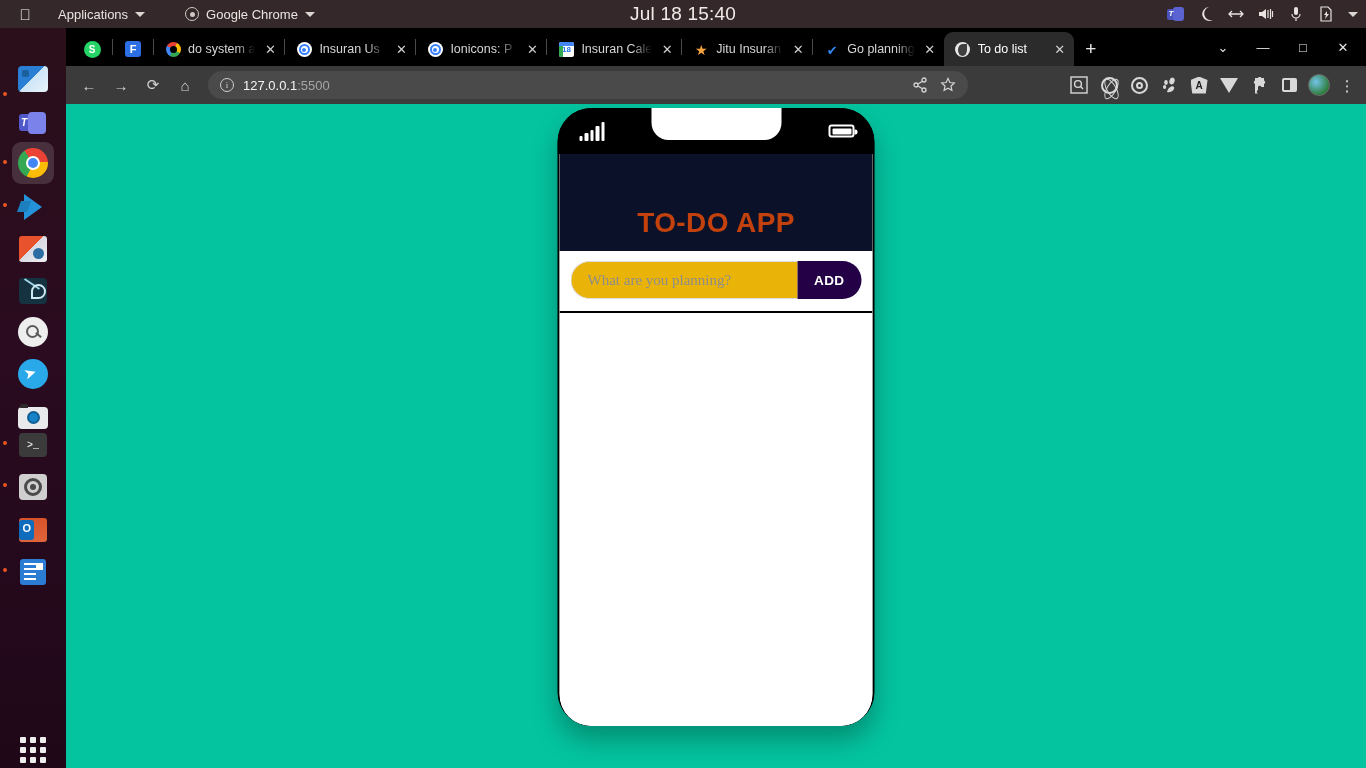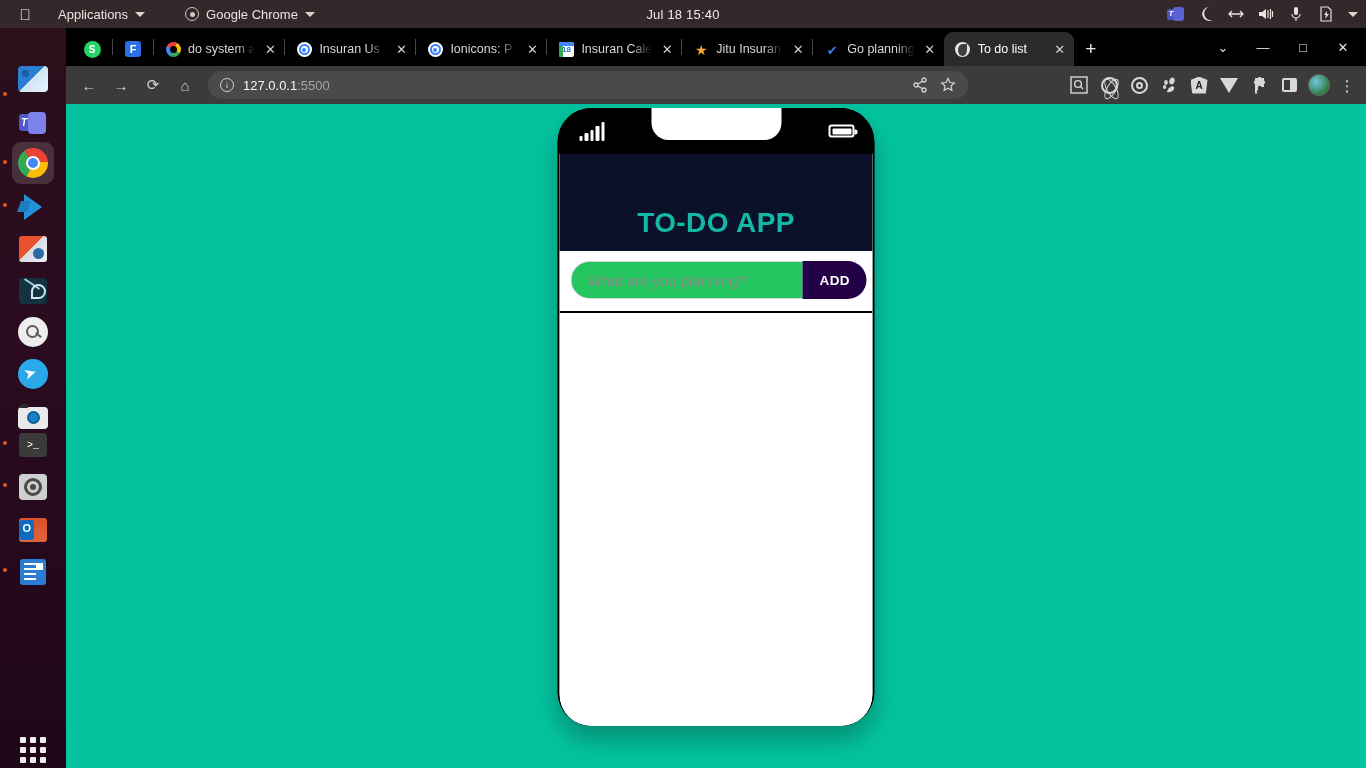--- a/index.html
+++ b/index.html
@@ -28,21 +28,21 @@
   .chrome-dot {
     width: 14px; height: 14px; border-radius: 50%;
     border: 1.6px solid #cfc8c5; position: relative;
   }
   .chrome-dot::after {
     content: ""; position: absolute; left: 3.5px; top: 3.5px;
     width: 5px; height: 5px; border-radius: 50%; background: #cfc8c5;
   }
   .tb-clock {
     position: absolute; left: 0; right: 0; text-align: center;
-    font-size: 13px; color: #f0ebe9; letter-spacing: .2px;
+    font-size: 19px; color: #f0ebe9; letter-spacing: .2px;
   }
   .tb-right {
     position: absolute; right: 8px; top: 0; height: 28px;
     display: flex; align-items: center; gap: 14px;
   }
   .tb-right .ic { width: 16px; height: 16px; display: block; }
   .teams-ico {
     width: 17px; height: 15px; position: relative;
   }
   .teams-ico .a { position: absolute; left: 0; top: 2px; width: 9px; height: 11px; background: #4b53bc; border-radius: 2px; }
@@ -225,31 +225,31 @@
     height: 572px; background: #fff; margin: 0 2px 2px 2px;
     border-radius: 0 0 32px 32px; overflow: hidden;
     display: flex; flex-direction: column;
   }
   .app-header {
     background: #0a1128; height: 97px;
     display: flex; align-items: flex-end; justify-content: center;
     padding-bottom: 12px;
   }
   .app-title {
-    color: #14b8a6; font-size: 28px; font-weight: bold; letter-spacing: .4px;
+    color: #c2410c; font-size: 28px; font-weight: bold; letter-spacing: .4px;
   }
   .input-row {
     background: #fff; padding: 10px 11px 12px 11px;
     display: flex; align-items: center; border-bottom: 2.5px solid #000;
   }
   .todo-input {
     flex: 1; height: 38px; border: 1px solid #dcdcdc; border-right: none;
     border-radius: 19px 0 0 19px; padding: 12px 16px;
-    font-size: 15px; color: #333; background: #22c55e; outline: none;
-    font-family: Liberation Sans, sans-serif;
+    font-size: 15px; color: #333; background: #eab308; outline: none;
+    font-family: Liberation Serif, serif;
   }
   .todo-input::placeholder { color: #8d8d8d; }
   .add-btn {
     height: 38px; padding: 0 17px; border: none; cursor: pointer;
     background: #240046; color: #fff; font-size: 13.5px; font-weight: bold;
     border-radius: 0 19px 19px 0; letter-spacing: .4px;
     font-family: "Liberation Sans", sans-serif;
   }
   .todo-list { flex: 1; background: #fff; }
 </style>

